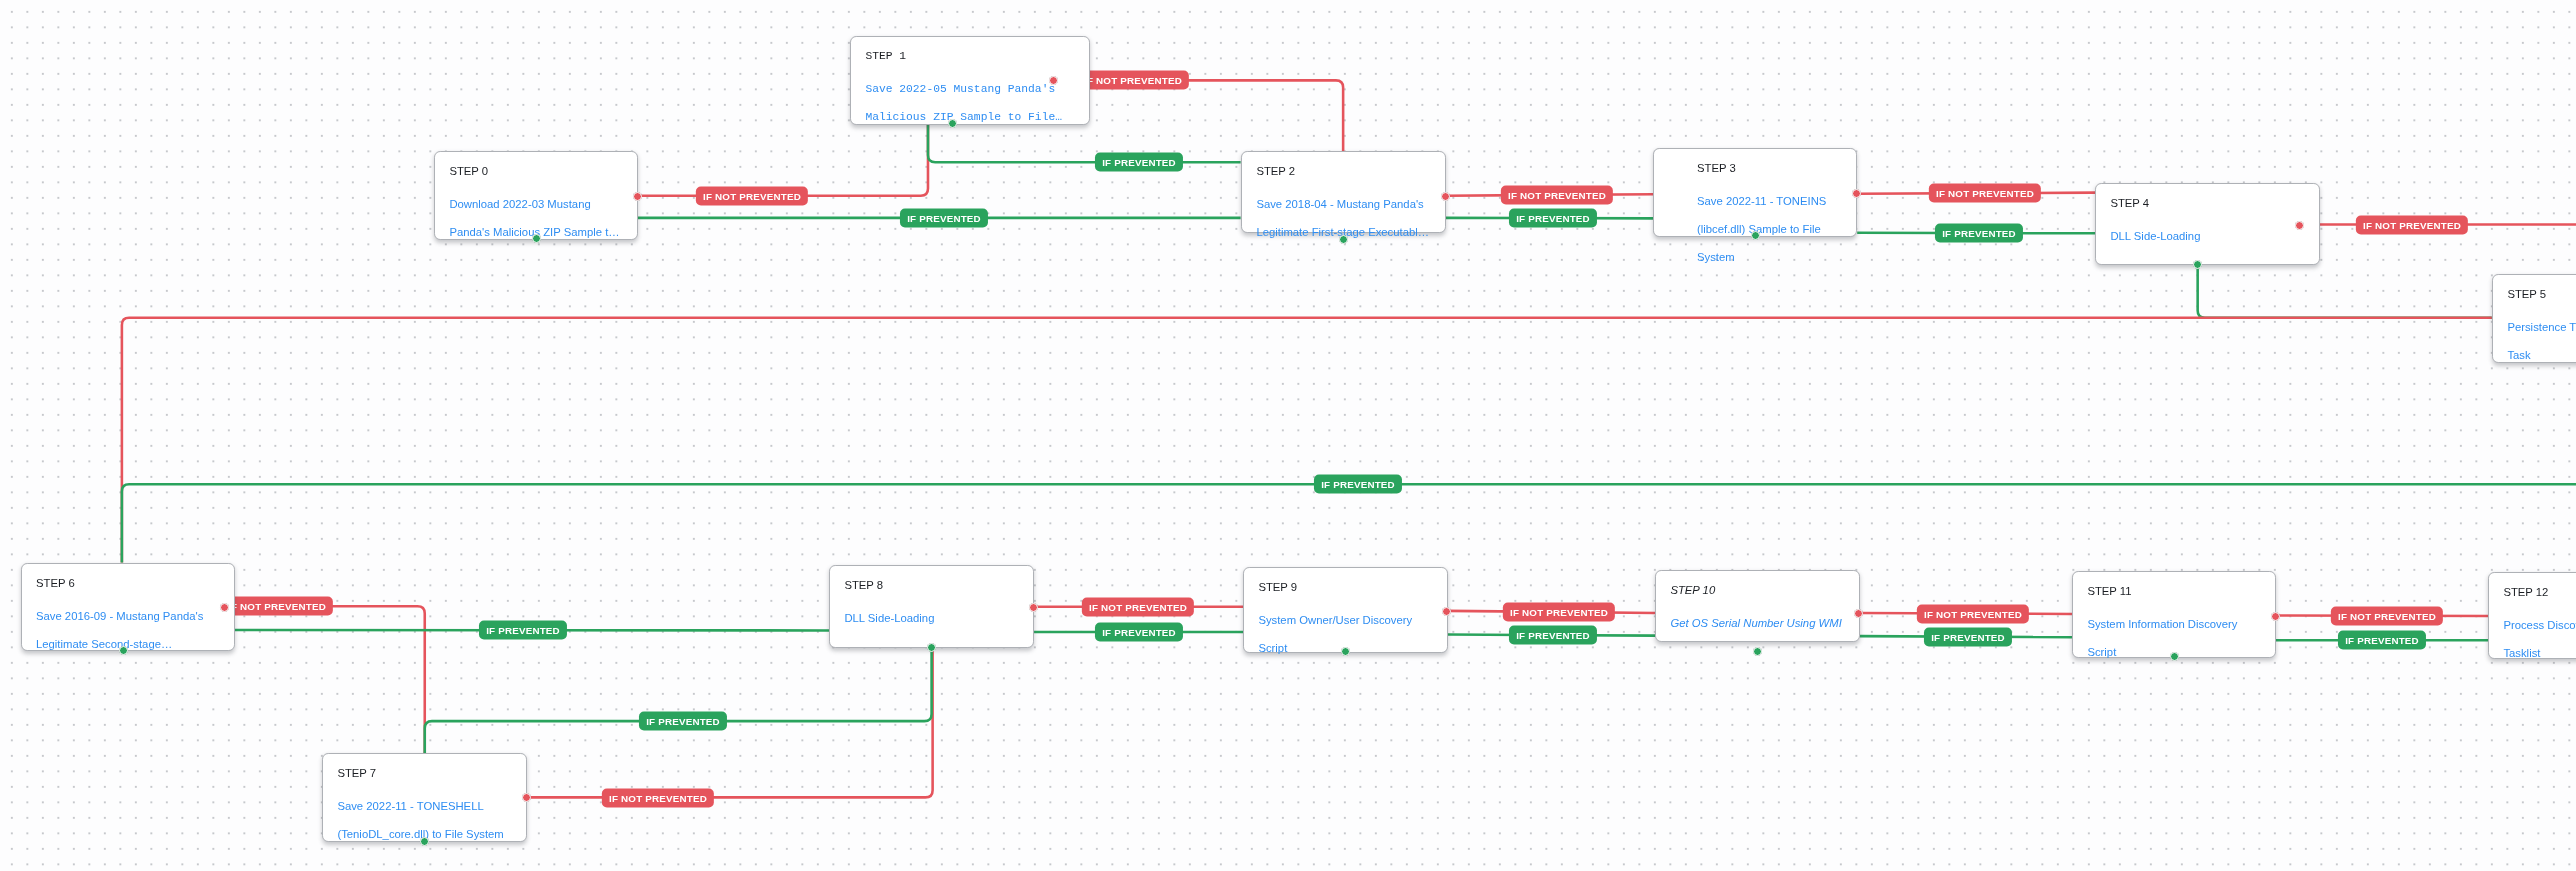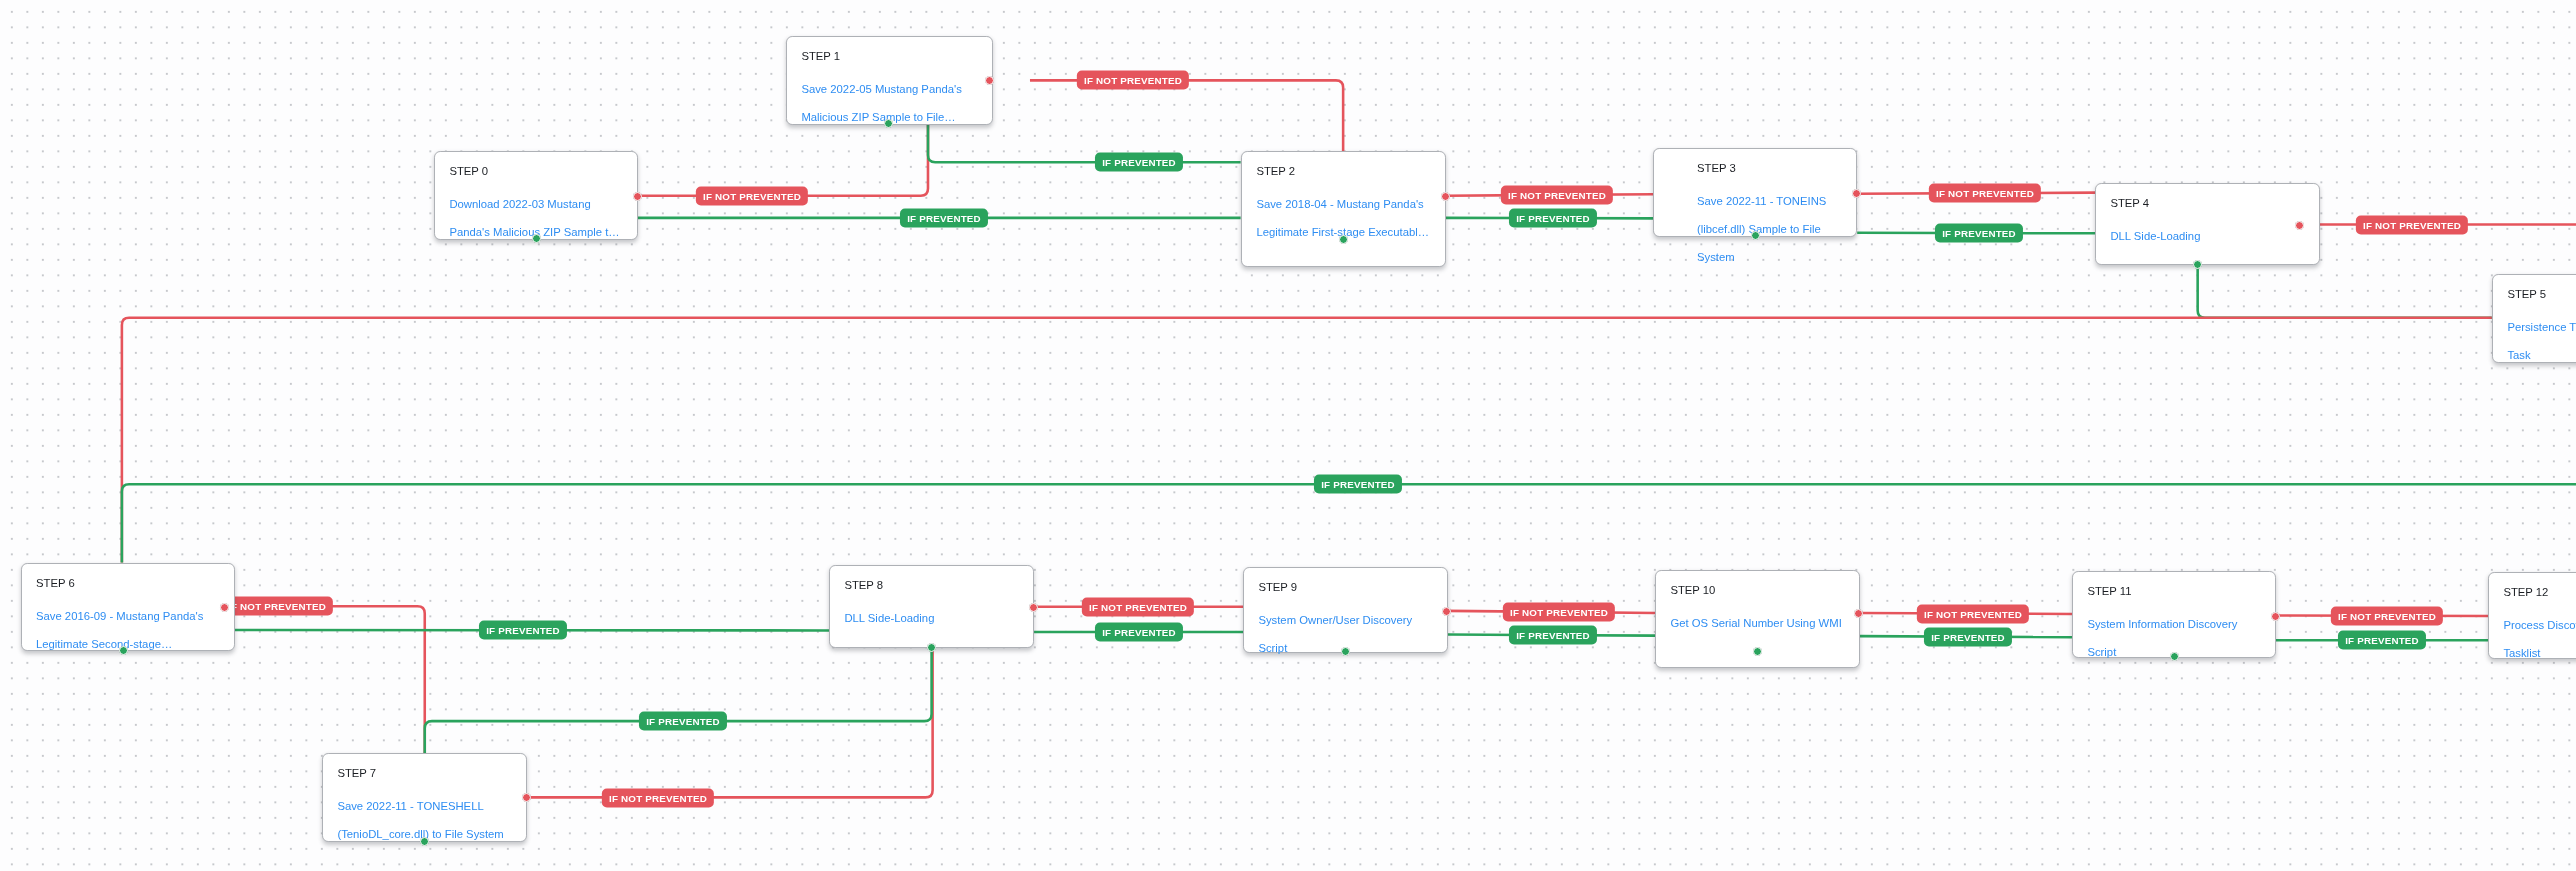--- a/index.html
+++ b/index.html
@@ -78,28 +78,28 @@
     <div class="edge-label prevented" style="left: 1553px; top: 635px;">IF PREVENTED</div>
     <div class="edge-label prevented" style="left: 1968px; top: 637px;">IF PREVENTED</div>
     <div class="edge-label prevented" style="left: 2382px; top: 640px;">IF PREVENTED</div>
     <div class="node" style="left: 434px; top: 151px; width: 204px; height: 89px;">
     <div class="node-title">STEP 0</div>
     <div class="node-text">Download 2022-03 Mustang
 Panda's Malicious ZIP Sample t…</div>
     <span class="port port-red" style="left: 198px; top: 40px;"></span>
     <span class="port port-green" style="left: 97px; top: 82px;"></span>
   </div>
-    <div class="node" style="left: 786px; top: 36px; width: 207px; height: 89px;">
+    <div class="node" style="left: 850px; top: 36px; width: 240px; height: 89px; font-family: Liberation Mono, monospace;">
     <div class="node-title">STEP 1</div>
     <div class="node-text">Save 2022-05 Mustang Panda's
 Malicious ZIP Sample to File…</div>
     <span class="port port-red" style="left: 198px; top: 39px;"></span>
     <span class="port port-green" style="left: 97px; top: 82px;"></span>
   </div>
-    <div class="node" style="left: 1241px; top: 151px; width: 205px; height: 116px;">
+    <div class="node" style="left: 1241px; top: 151px; width: 205px; height: 82px;">
     <div class="node-title">STEP 2</div>
     <div class="node-text">Save 2018-04 - Mustang Panda's
 Legitimate First-stage Executabl…</div>
     <span class="port port-red" style="left: 199px; top: 40px;"></span>
     <span class="port port-green" style="left: 97px; top: 83px;"></span>
   </div>
     <div class="node" style="left: 1653px; top: 148px; width: 204px; height: 89px; padding-left: 43px;">
     <div class="node-title">STEP 3</div>
     <div class="node-text">Save 2022-11 - TONEINS
 (libcef.dll) Sample to File System</div>
@@ -138,21 +138,21 @@
     <span class="port port-red" style="left: 199px; top: 37px;"></span>
     <span class="port port-green" style="left: 97px; top: 77px;"></span>
   </div>
     <div class="node" style="left: 1243px; top: 567px; width: 205px; height: 86px;">
     <div class="node-title">STEP 9</div>
     <div class="node-text">System Owner/User Discovery
 Script</div>
     <span class="port port-red" style="left: 198px; top: 39px;"></span>
     <span class="port port-green" style="left: 97px; top: 79px;"></span>
   </div>
-    <div class="node" style="left: 1655px; top: 570px; width: 205px; height: 98px;">
+    <div class="node" style="left: 1655px; top: 570px; width: 205px; height: 72px; font-style: italic;">
     <div class="node-title">STEP 10</div>
     <div class="node-text">Get OS Serial Number Using WMI</div>
     <span class="port port-red" style="left: 198px; top: 38px;"></span>
     <span class="port port-green" style="left: 97px; top: 76px;"></span>
   </div>
     <div class="node" style="left: 2072px; top: 571px; width: 204px; height: 87px;">
     <div class="node-title">STEP 11</div>
     <div class="node-text">System Information Discovery
 Script</div>
     <span class="port port-red" style="left: 198px; top: 40px;"></span>

